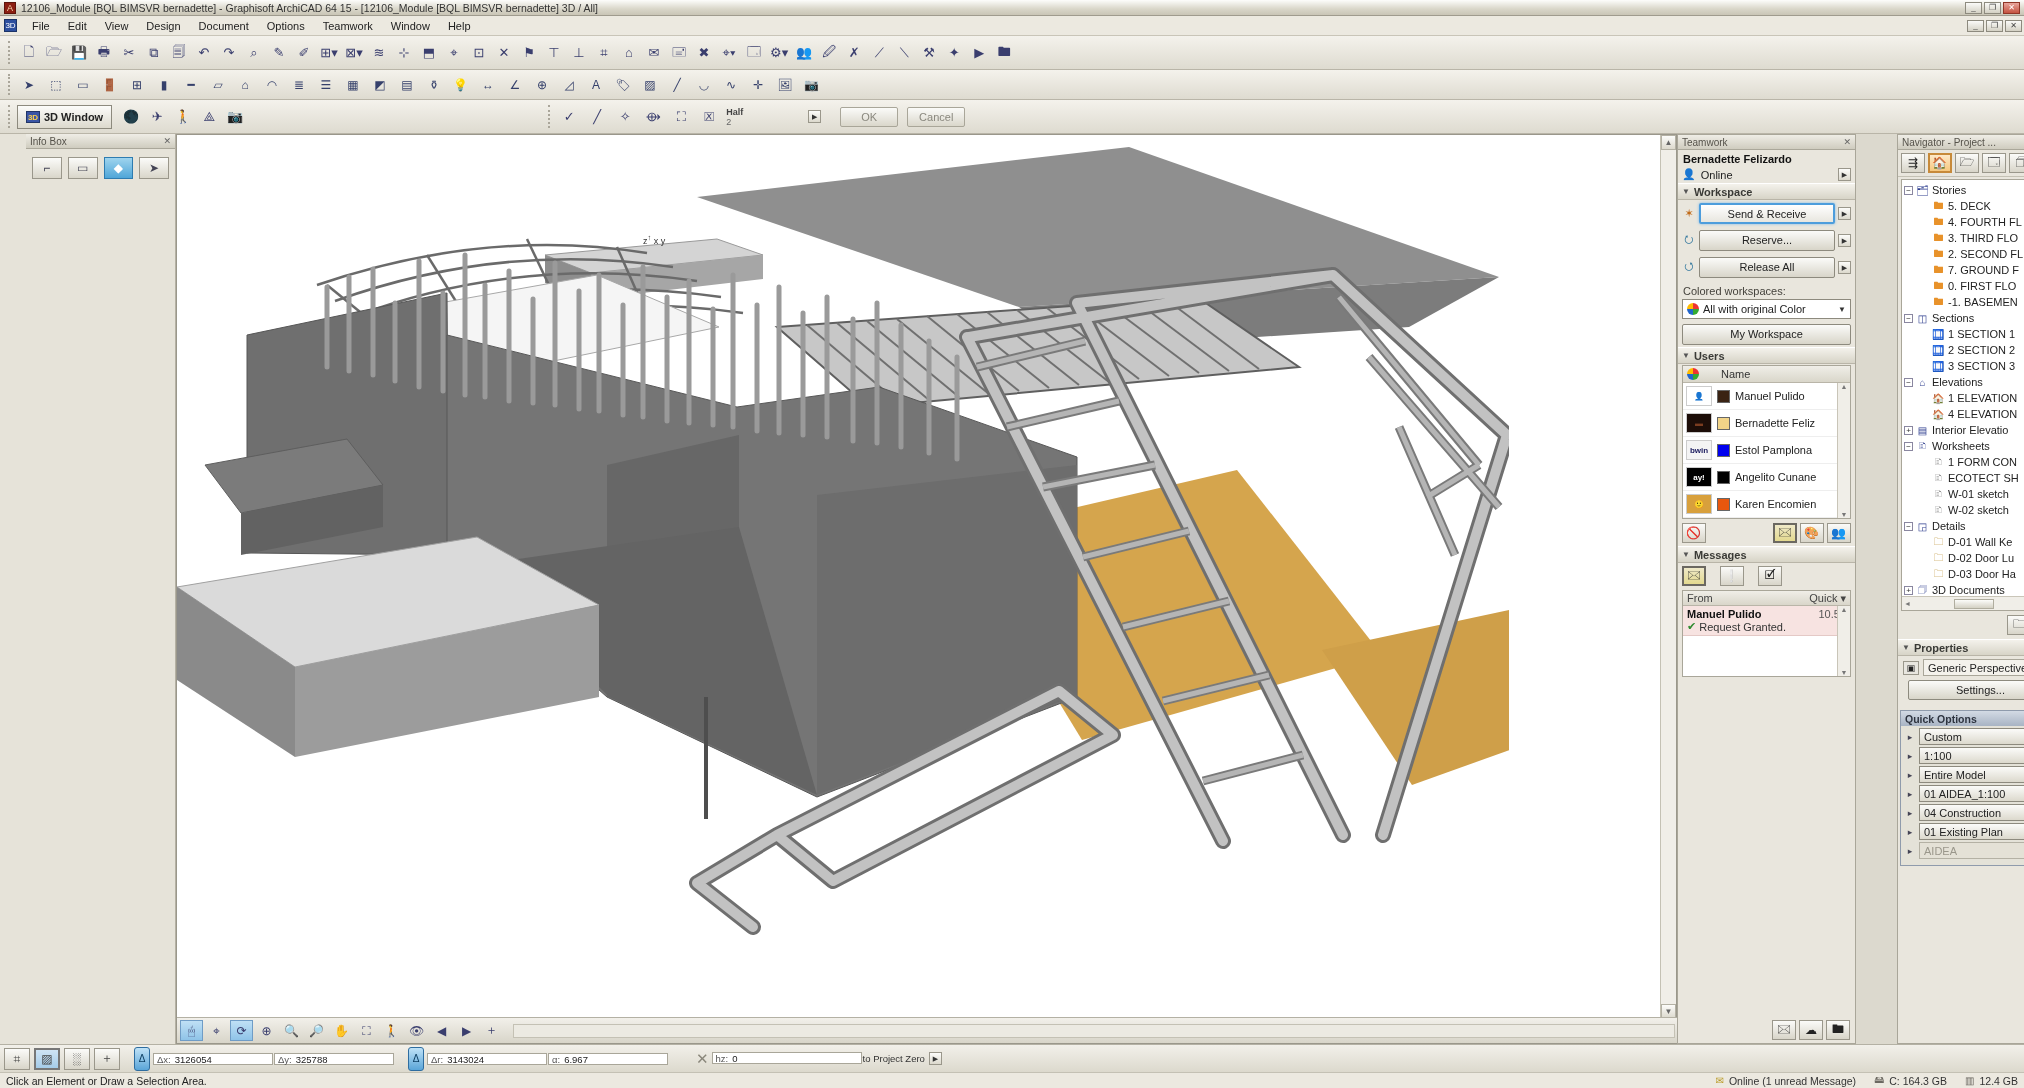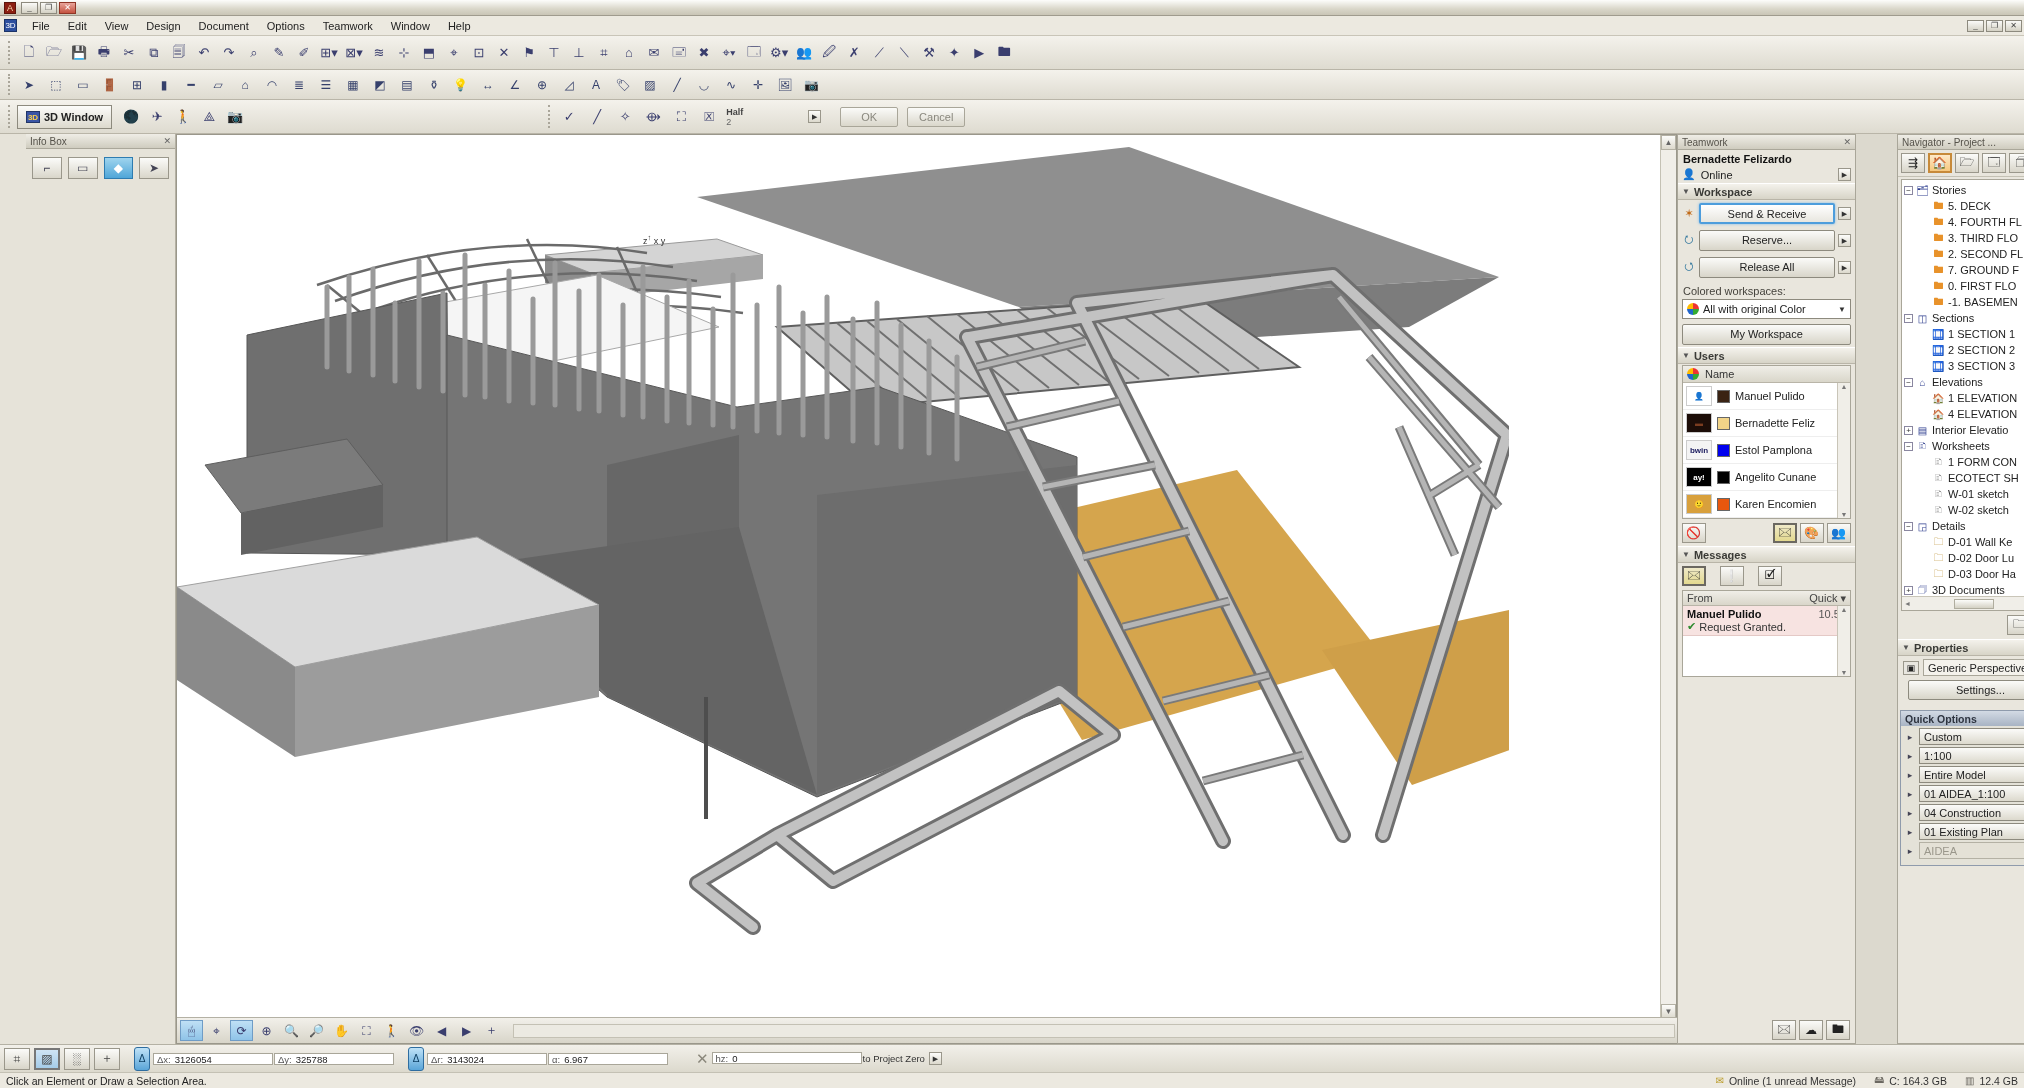--- a/index.html
+++ b/index.html
@@ -91,21 +91,21 @@
   .tw-label{padding:4px 5px 1px;color:#44423c;}
   .tw-drop{margin:1px 4px;height:20px;border:1px solid #8d8a7e;background:#fff;display:flex;
     align-items:center;gap:4px;padding:0 4px;}
   .tw-drop .caret{margin-left:auto;font-size:8px;color:#333;}
   .colorwheel{width:12px;height:12px;border-radius:50%;
     background:conic-gradient(#e33 0 25%,#3a3 25% 50%,#26c 50% 75%,#fb0 75% 100%);}
   .tw-myws{margin:4px 4px 2px;height:21px;border:1px solid #8d8a7e;border-radius:2px;
     background:linear-gradient(#fbfbf9,#d8d5c9);text-align:center;line-height:19px;}
   .users-box{margin:1px 4px;border:1px solid #a9a699;background:#fff;position:relative;}
   .users-hdr{height:17px;background:linear-gradient(#f0eee8,#d9d6ca);border-bottom:1px solid #b9b5a8;
-    display:flex;align-items:center;gap:6px;padding:0 4px;color:#333;}
+    display:flex;align-items:center;gap:22px;padding:0 4px;color:#333;}
   .user-row{display:flex;align-items:center;gap:5px;padding:3px 3px;border-bottom:1px solid #eee;}
   .avatar{width:26px;height:20px;display:flex;align-items:center;justify-content:center;
     font-size:8px;overflow:hidden;border:1px solid #ccc;font-weight:bold;}
   .swatch{width:13px;height:13px;border:1px solid #666;}
   .user-name{white-space:nowrap;overflow:hidden;flex:1;}
   .list-scroll{position:absolute;right:0;top:17px;bottom:0;width:13px;background:#f0eee8;border-left:1px solid #c9c5b8;
     display:flex;flex-direction:column;justify-content:space-between;font-size:7px;color:#777;text-align:center;}
   .tw-iconrow{display:flex;align-items:center;padding:3px 4px;gap:3px;}
   .sq-btn{width:24px;height:20px;border:1px solid #9a978b;background:linear-gradient(#fbfbf9,#d8d5c9);
     display:flex;align-items:center;justify-content:center;font-size:12px;}
@@ -177,20 +177,21 @@
   .sb-right{margin-left:auto;display:flex;align-items:center;gap:18px;color:#333;}
   .sb-item{display:flex;align-items:center;gap:5px;}
   .sb-ico{font-size:10px;color:#6b6861;}
   .sb-ico.mail{color:#b99a26;}
 </style>
 </head>
 <body>
 
 <div class="titlebar">
   <div class="appicon">A</div>
+  <div class="title-text">12106_Module [BQL BIMSVR bernadette] - Graphisoft ArchiCAD 64 15 - [12106_Module [BQL BIMSVR bernadette] 3D / All]</div>
   <div class="winbtns">
     <div class="winbtn">_</div>
     <div class="winbtn">❐</div>
     <div class="winbtn close">✕</div>
   </div>
 </div>
 
 <div class="menubar">
   <div class="mdi-icon">3D</div>
   <div><span class="menu-item">File</span><span class="menu-item">Edit</span><span class="menu-item">View</span><span class="menu-item">Design</span><span class="menu-item">Document</span><span class="menu-item">Options</span><span class="menu-item">Teamwork</span><span class="menu-item">Window</span><span class="menu-item">Help</span></div>

